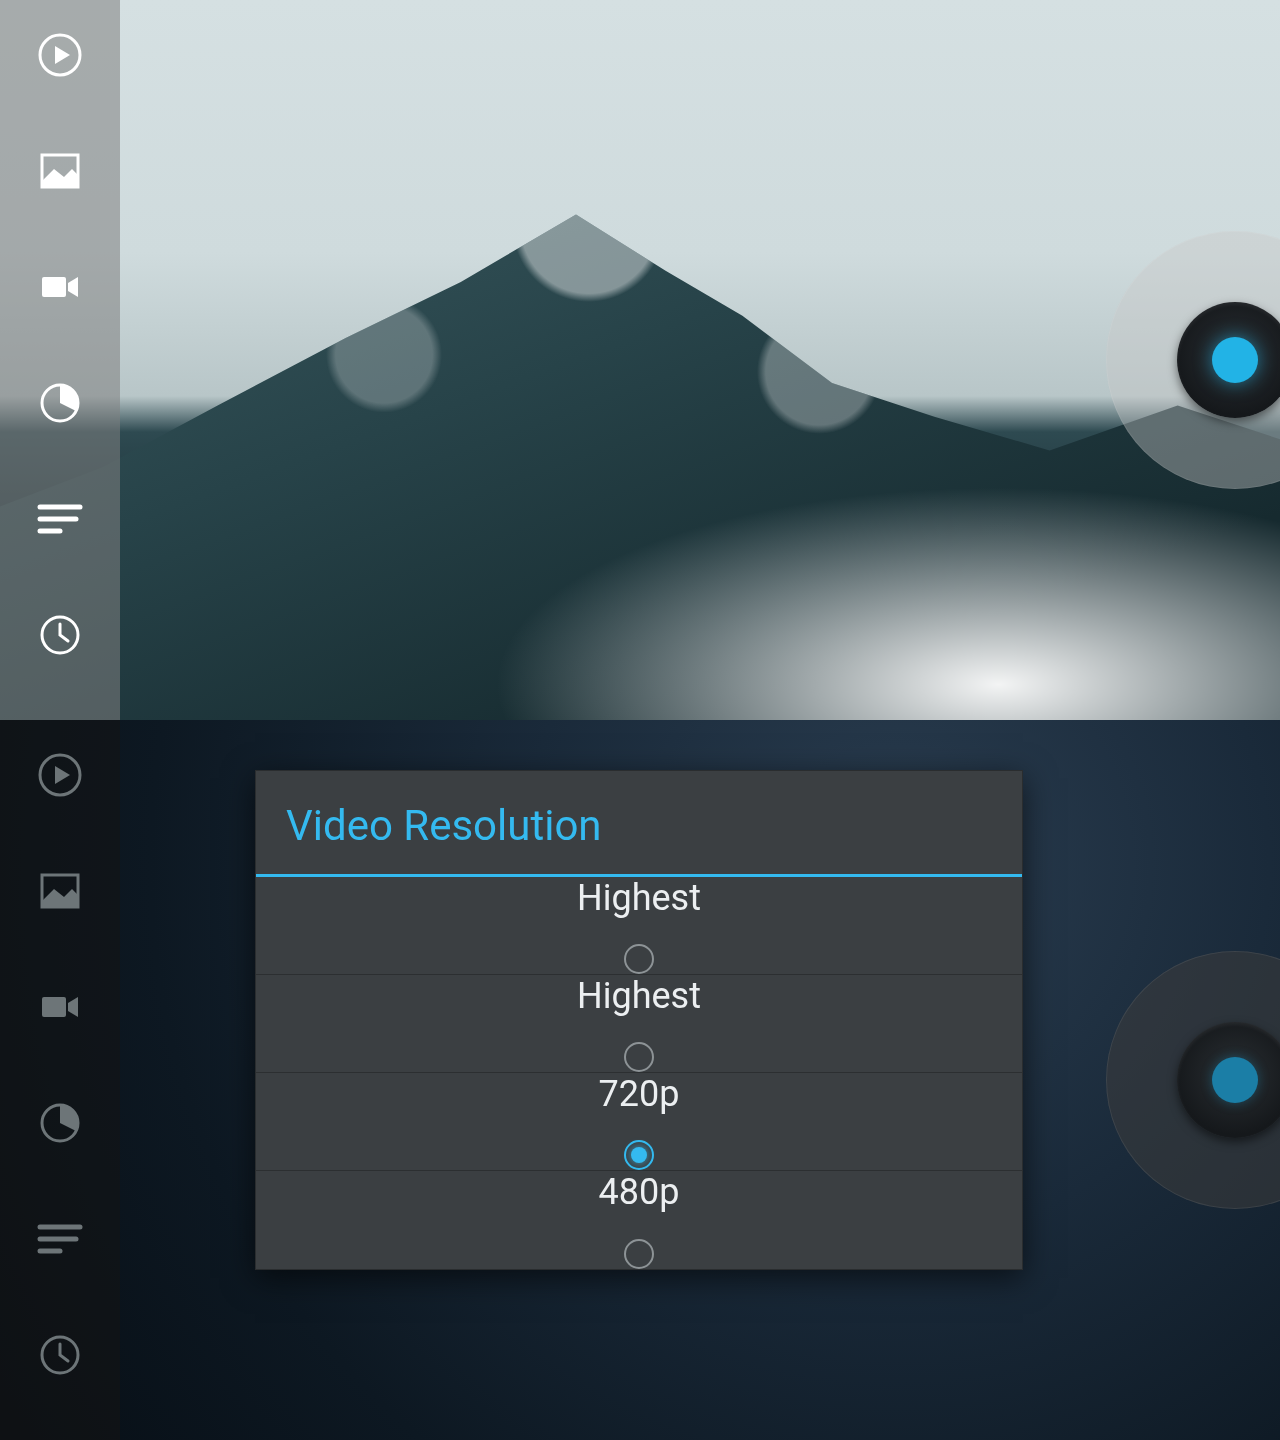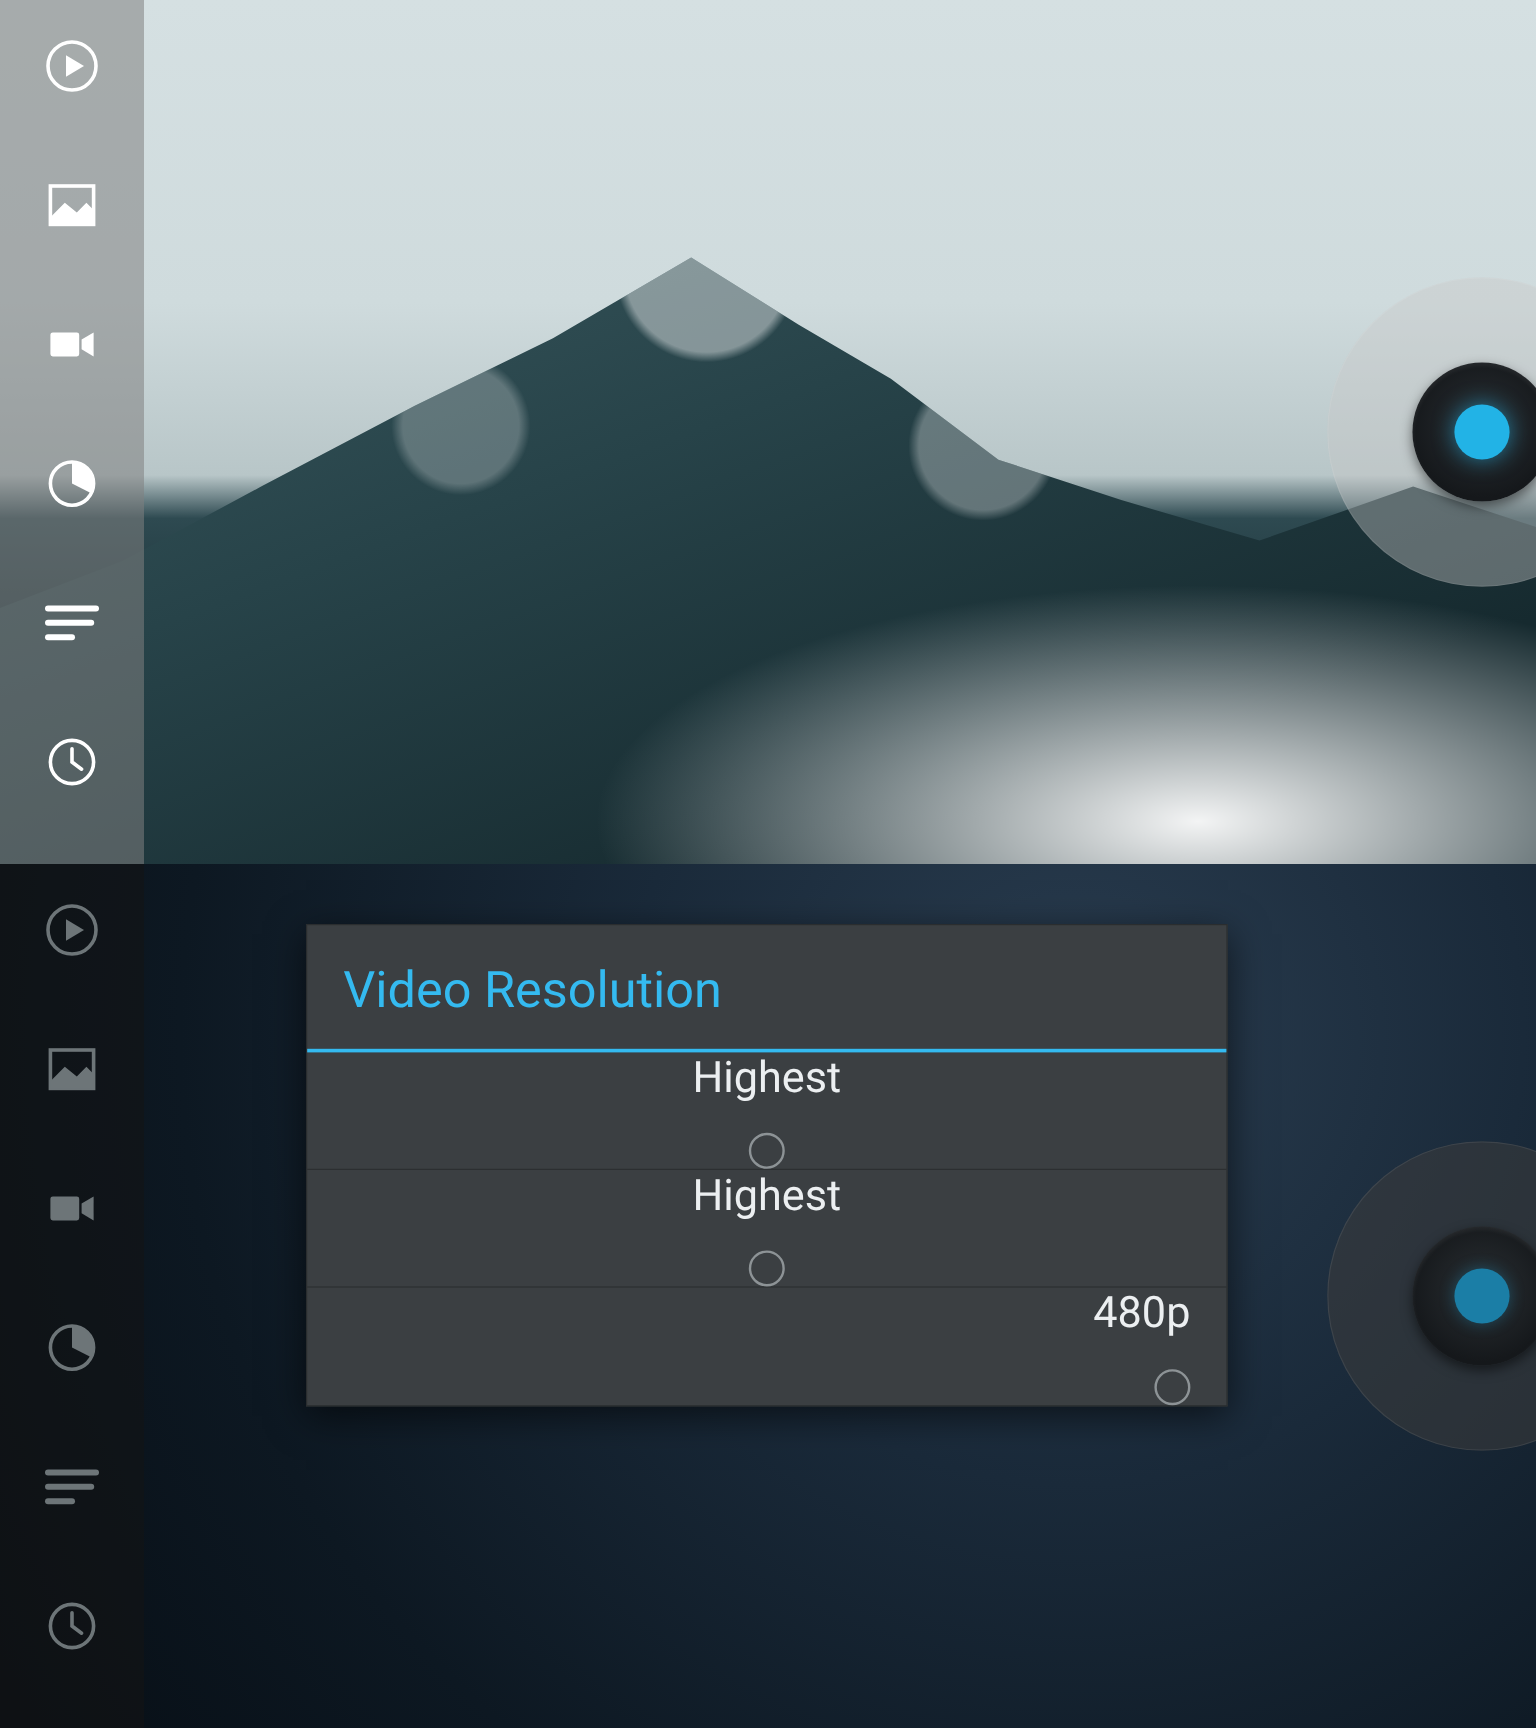--- a/index.html
+++ b/index.html
@@ -92,21 +92,21 @@
     border-bottom: 3px solid #34baf0;
   }
   .dialog-row {
     display: flex; align-items: center; justify-content: space-between;
     padding: 0 30px; height: 98px;
     border-bottom: 1px solid #2c2f31;
     color: #eceff1; font-size: 36px; font-weight: 400;
     cursor: pointer;
     flex-direction: column;
   }
-  .dialog-row:last-child { border-bottom: 0; align-items: flex-end; }
+  .dialog-row:last-child { border-bottom: 0; }
   .radio {
     width: 30px; height: 30px; border-radius: 50%;
     border: 2px solid #8d9396; position: relative; flex: 0 0 auto;
   }
   .radio.selected { border-color: #34baf0; }
   .radio.selected::after {
     content: ""; position: absolute; top: 50%; left: 50%; transform: translate(-50%,-50%);
     width: 16px; height: 16px; border-radius: 50%; background: #34baf0;
     box-shadow: 0 0 8px rgba(52,186,240,0.8);
   }
@@ -223,19 +223,23 @@
 
       <div class="dialog-row">
         <span>Highest</span>
         <span class="radio"></span>
       </div>
       <div class="dialog-row">
         <span>Highest</span>
         <span class="radio"></span>
       </div>
       <div class="dialog-row">
+        <span>720p</span>
+        <span class="radio selected"></span>
+      </div>
+      <div class="dialog-row">
         <span>480p</span>
         <span class="radio"></span>
       </div>
     </div>
   </div>
 
 </div>
 
 </body></html>

